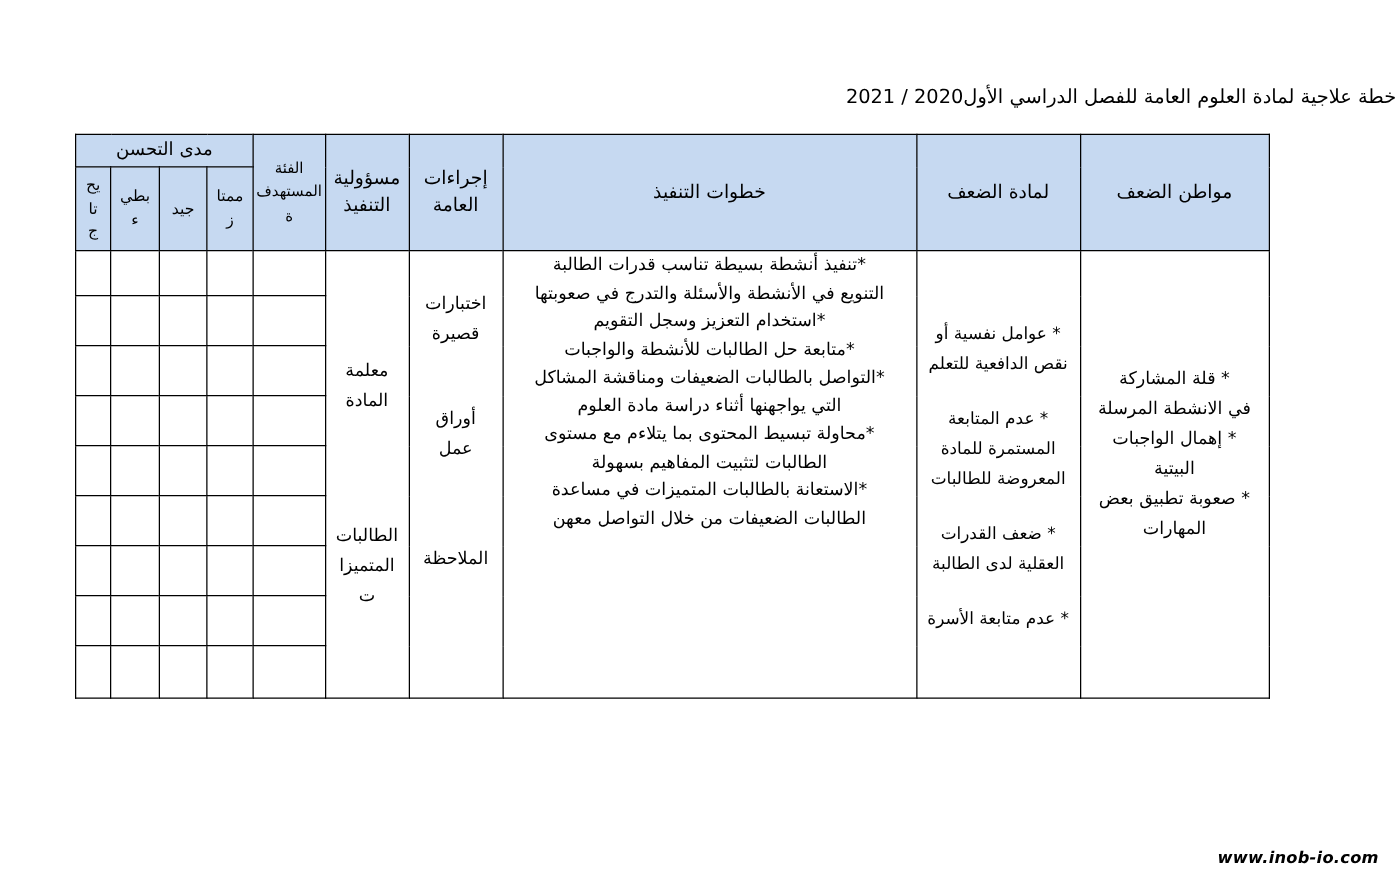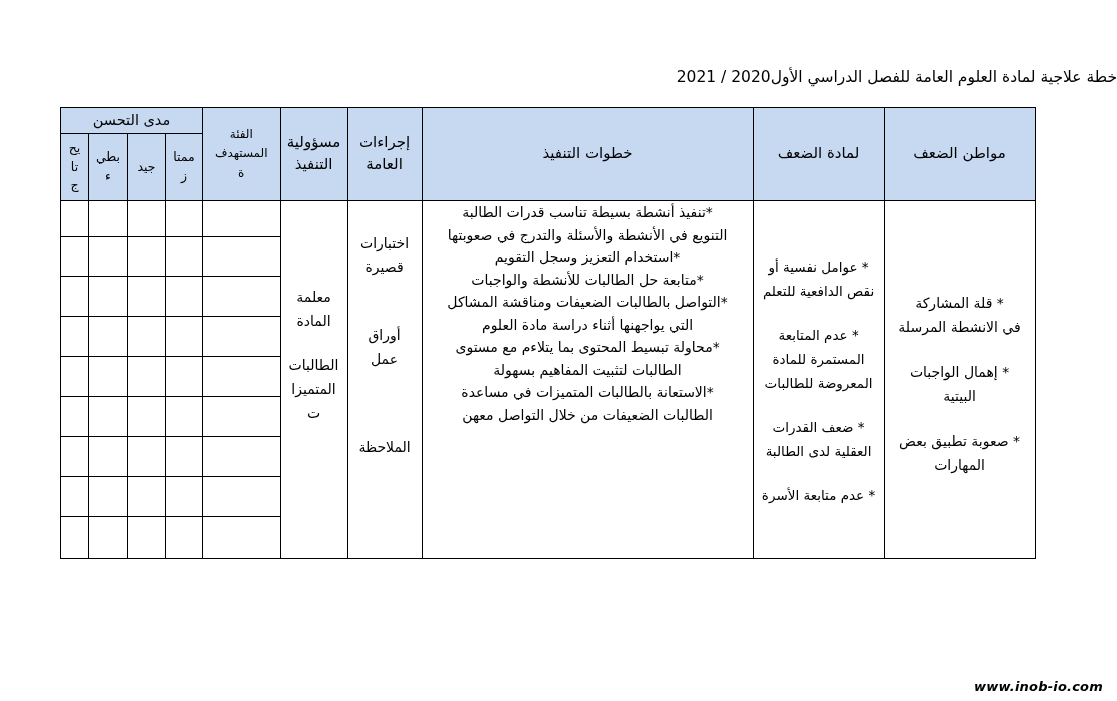--- a/index.html
+++ b/index.html
@@ -23,37 +23,37 @@
   .doc-table th,.doc-table td{
     border:1px solid #000;
     padding:0;margin:0;
     text-align:center;vertical-align:middle;
     font-weight:normal;
   }
   .doc-table th{
     background:#c6d9f1;
     font-weight:normal;font-size:15px;line-height:1.45;
   }
-  th.th-target{font-size:12px;line-height:1.6;white-space:pre-line;padding:0 12px;margin-top:48px;}
+  th.th-target{font-size:12px;line-height:1.6;white-space:pre-line;padding:0 2px;margin-top:48px;}
   th.th-improve{font-size:14.5px;}
   th.th-level{font-size:12.5px;line-height:1.5;white-space:pre-line;padding:0 1px;}
   td.big-cell{vertical-align:top;background:#fff;}
   .cellbox{
     height:356px;display:flex;flex-direction:column;align-items:center;
     box-sizing:border-box;direction:rtl;text-align:center;
   }
   .item{white-space:pre-line;}
-  .cell-weak{padding-top:90px;gap:21px;font-size:14px;line-height:24px;}
+  .cell-weak{padding-top:90px;font-size:14px;line-height:24px;}
   .cell-causes{padding-top:54px;gap:20px;font-size:13.5px;line-height:24px;}
   .cell-steps{justify-content:flex-start;font-size:14px;line-height:22.5px;}
   .cell-eval{padding-top:30px;font-size:14px;line-height:24px;}
   .cell-eval .item:nth-child(2){margin-top:44px;}
   .cell-eval .item:nth-child(3){margin-top:64px;}
   .cell-resp{padding-top:84px;font-size:14px;line-height:24px;gap:20px;}
-  .cell-resp .item:nth-child(2){}
+  .cell-resp .item:nth-child(2){margin-top:64px;}
   td.gcell{background:#fff;}
   .footer-url{
     position:absolute;right:14px;bottom:7px;
     font-size:13px;font-weight:bold;font-style:italic;
     letter-spacing:0.2px;
   }
 </style>
 </head>
 <body>
 

